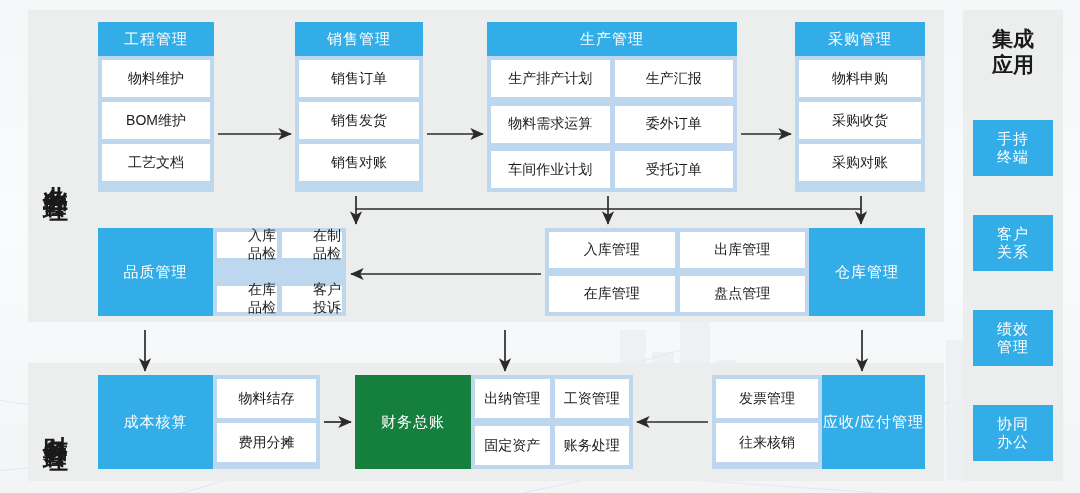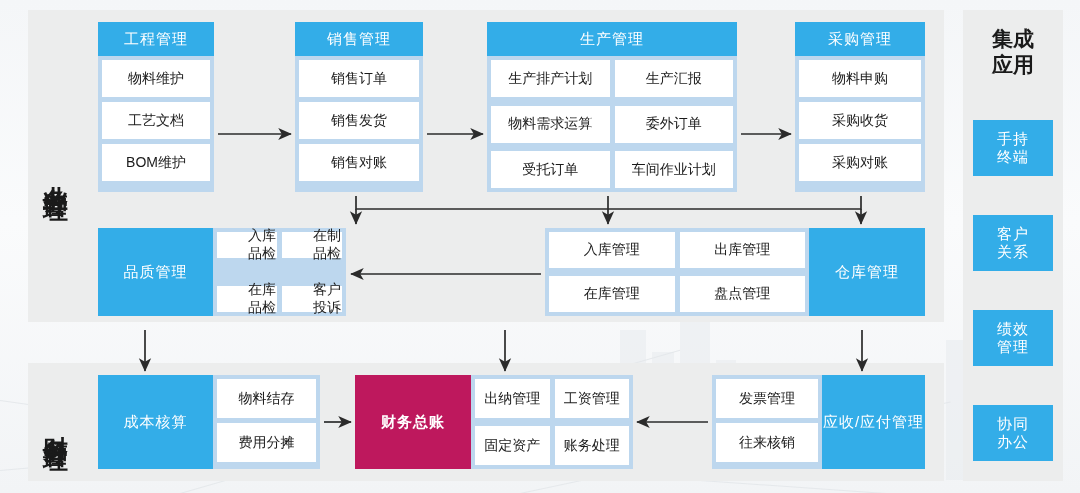--- a/index.html
+++ b/index.html
@@ -47,21 +47,21 @@
     background:#33ade8;color:#ffffff;
     display:flex;align-items:center;justify-content:center;
     font-size:15px;font-weight:400;letter-spacing:1px;
     width:100%;height:34px;
   }
   .side-head{
     position:absolute;background:#33ade8;color:#fff;
     display:flex;align-items:center;justify-content:center;
     text-align:center;font-size:15px;line-height:1.25;letter-spacing:1px;
   }
-  .side-head.red{background:#be185d;font-weight:700;text-align:center;}
+  .side-head.red{background:#15803d;font-weight:400;text-align:center;}
   .cells{
     display:flex;flex-wrap:wrap;
     padding:4px;gap:5px;box-sizing:border-box;
   }
   .cell{
     background:#ffffff;color:#1a1a1a;
     display:flex;align-items:center;justify-content:center;
     font-size:14px;font-weight:400;
     box-sizing:border-box;
   }
@@ -151,43 +151,43 @@
   <div class="panel" id="fin-panel"></div>
   <div class="panel" id="int-panel"></div>
 
   <div class="vtitle" id="biz-title">业务管理</div>
   <div class="vtitle" id="fin-title">财务管理</div>
 
   <div class="mod" id="m-eng">
     <div class="mod-head">工程管理</div>
     <div class="cells">
       <div class="cell">物料维护</div>
+      <div class="cell">BOM维护</div>
       <div class="cell">工艺文档</div>
-      <div class="cell">BOM维护</div>
     </div>
   </div>
 
   <div class="mod" id="m-sal">
     <div class="mod-head">销售管理</div>
     <div class="cells">
       <div class="cell">销售订单</div>
       <div class="cell">销售发货</div>
       <div class="cell">销售对账</div>
     </div>
   </div>
 
   <div class="mod" id="m-prd">
     <div class="mod-head">生产管理</div>
     <div class="cells">
       <div class="cell">生产排产计划</div>
       <div class="cell">生产汇报</div>
       <div class="cell">物料需求运算</div>
       <div class="cell">委外订单</div>
+      <div class="cell">车间作业计划</div>
       <div class="cell">受托订单</div>
-      <div class="cell">车间作业计划</div>
     </div>
   </div>
 
   <div class="mod" id="m-pur">
     <div class="mod-head">采购管理</div>
     <div class="cells">
       <div class="cell">物料申购</div>
       <div class="cell">采购收货</div>
       <div class="cell">采购对账</div>
     </div>

